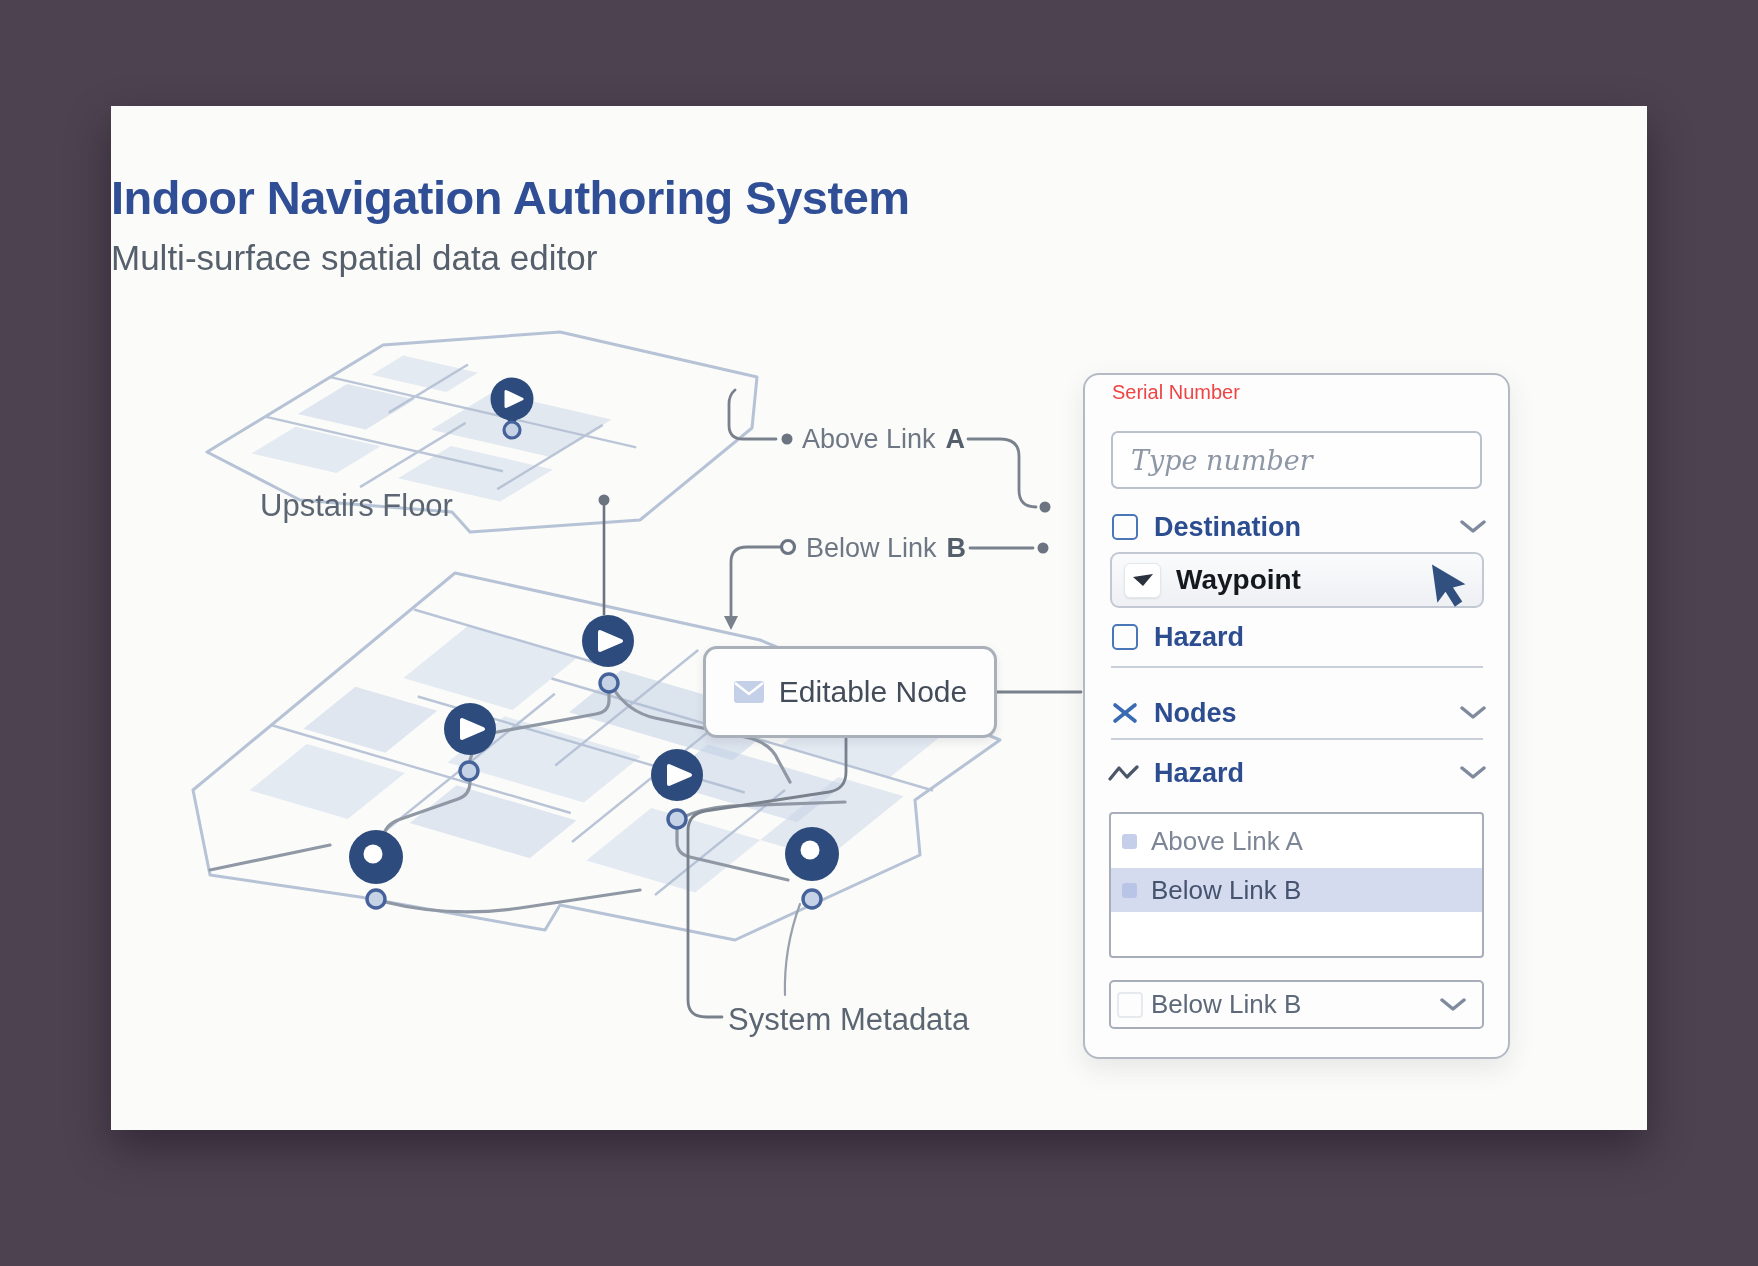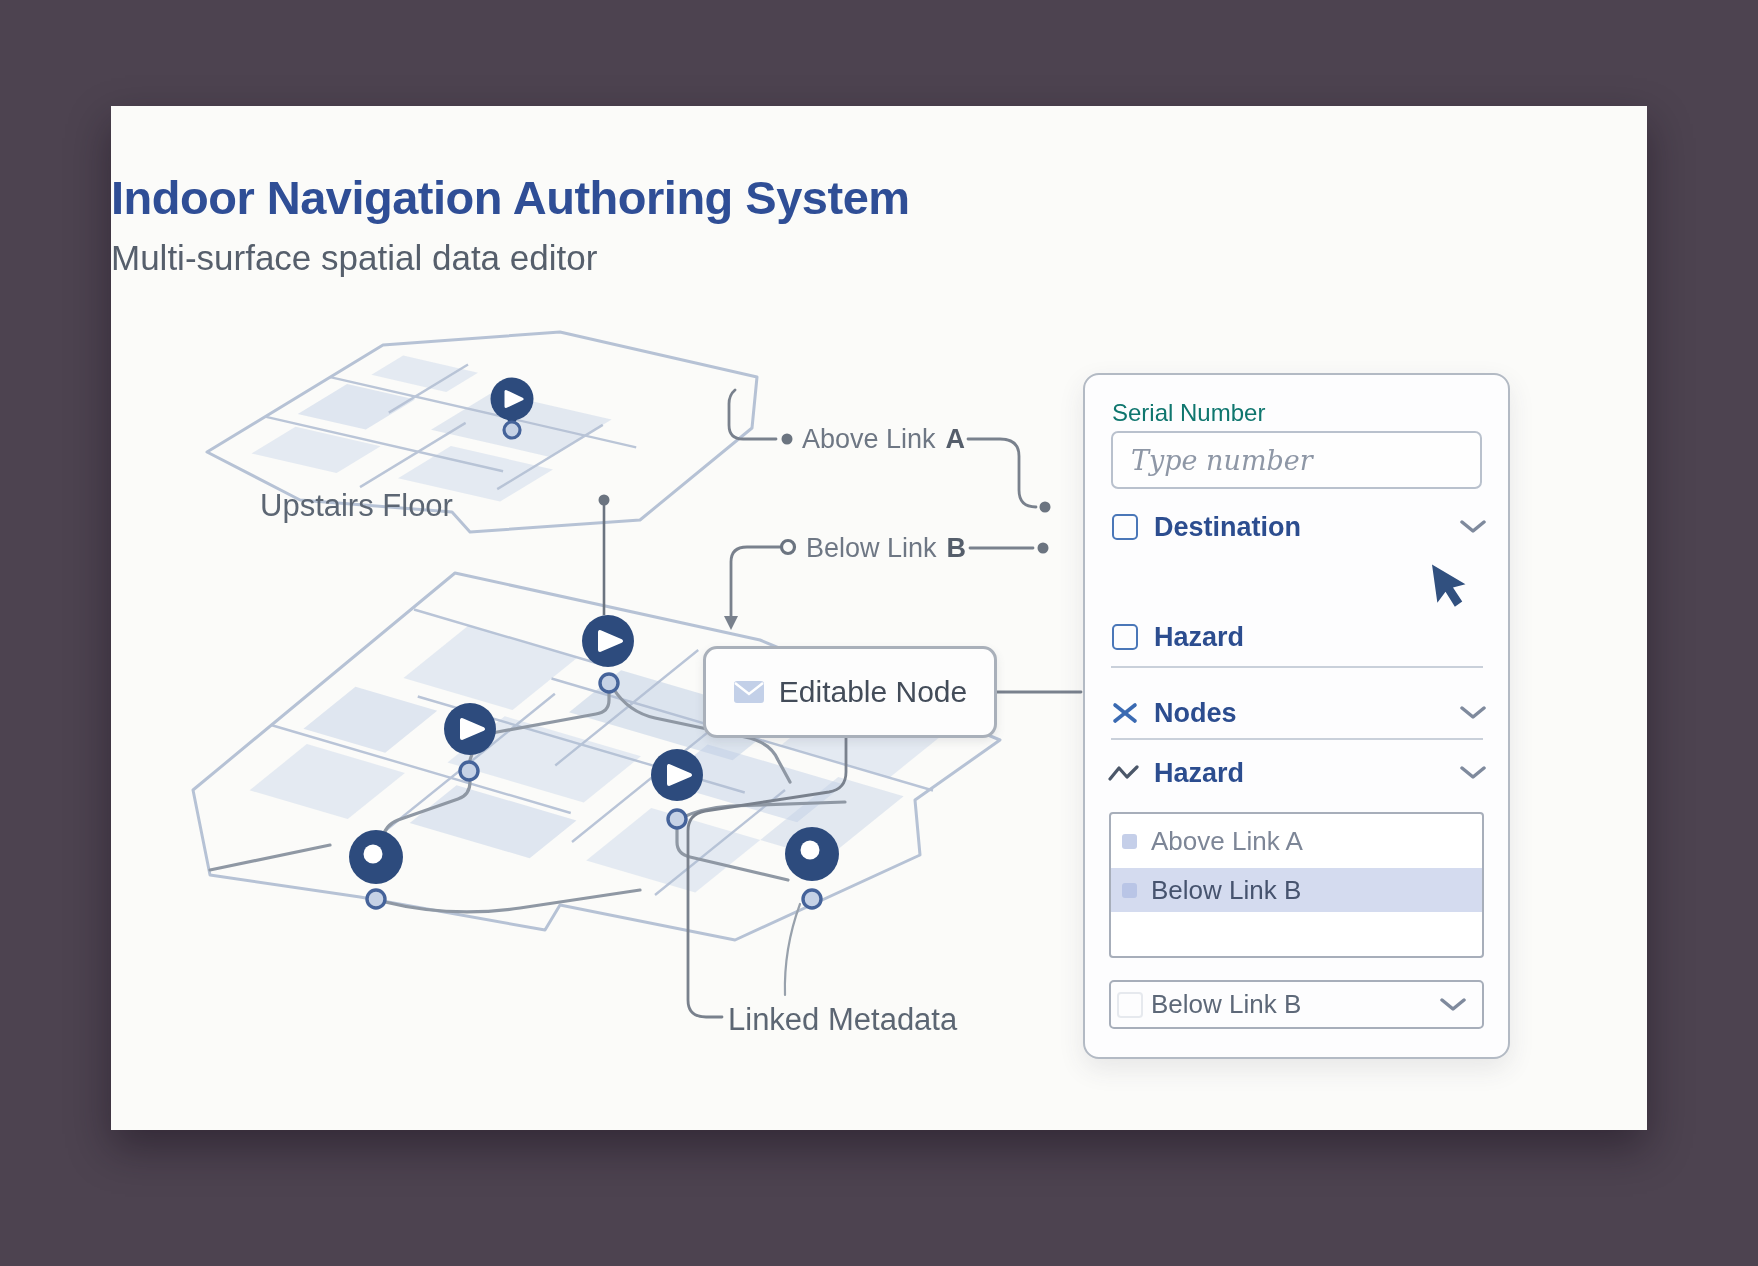--- a/index.html
+++ b/index.html
@@ -21,21 +21,21 @@
   .node-box{position:absolute;left:703px;top:646px;width:288px;height:86px;border:3px solid #a9b0ba;
             border-radius:14px;background:#fdfdfd;box-shadow:0 4px 10px rgba(80,90,110,.12);
             display:flex;align-items:center;justify-content:center;gap:14px;}
   .node-box .nb-label{font-size:30px;color:#434c59;}
   
   #panel{position:absolute;left:1083px;top:373px;width:427px;height:686px;background:#fdfdfe;
          border:2.5px solid #b3bac4;border-radius:16px;box-shadow:0 10px 26px rgba(60,60,80,.10);
          box-sizing:border-box;}
   #panel *{box-sizing:border-box;}
   .p-abs{position:absolute;}
-  .field-label{left:27px;top:24px;font-size:24px;color:#0f766e;}
+  .field-label{left:27px;top:6px;font-size:20px;color:#ef4444;}
   .serial-input{left:26px;top:56px;width:371px;height:58px;border:2px solid #b9c1cd;border-radius:7px;
                 background:#fefefe;padding:0 18px;font-family:"DejaVu Serif",serif;font-style:italic;
                 font-size:27px;color:#49525f;outline:none;}
   .serial-input::placeholder{color:#8e97a6;}
   .row{left:0;width:427px;display:flex;align-items:center;}
   .checkbox{width:26px;height:26px;border:2.5px solid #4a77b8;border-radius:5px;background:#fdfdfe;
             margin-left:27px;flex:0 0 auto;}
   .row-label{margin-left:16px;font-size:27px;font-weight:600;color:#2c4d8f;}
   .row-chevron{margin-left:auto;margin-right:26px;display:flex;align-items:center;}
   .waypoint{left:25px;top:177px;width:374px;height:56px;border:2px solid #c2c9d3;border-radius:9px;
@@ -190,37 +190,45 @@
   </div>
 
   <div class="node-box">
     <svg width="32" height="24" viewBox="0 0 32 24">
       <rect x="1" y="1" width="30" height="22" rx="3" fill="#c3d0e8"></rect>
       <polyline points="2,3 16,14 30,3" fill="none" stroke="#ffffff" stroke-width="2.4"></polyline>
     </svg>
     <span class="nb-label">Editable Node</span>
   </div>
 
-  <div class="diag-label" style="left:728px;top:1002px;">Linked Metadata</div>
+  <div class="diag-label" style="left:728px;top:1002px;">System Metadata</div>
 
   <div id="panel">
 
     <div class="p-abs field-label">Serial Number</div>
     <input class="p-abs serial-input" type="text" placeholder="Type number" style="">
 
     <div class="p-abs row" style="top:135px;height:34px;">
       <div class="checkbox"></div>
       <div class="row-label">Destination</div>
       <div class="row-chevron">
         <svg width="26" height="14" viewBox="0 0 26 14">
             <polyline points="2,2 13,11 24,2" fill="none" stroke="#7f8a9d" stroke-width="3.5" stroke-linecap="round" stroke-linejoin="round"></polyline>
           </svg>
       </div>
     </div>
 
+    <div class="p-abs waypoint">
+      <div class="wp-iconbox">
+        <svg width="24" height="16" viewBox="0 0 24 16">
+            <path d="M2,5 L22,2 L12,14 Z" fill="#2b313d"></path>
+          </svg>
+      </div>
+      <div class="wp-label">Waypoint</div>
+    </div>
 
     <div class="p-abs row" style="top:245px;height:34px;">
       <div class="checkbox"></div>
       <div class="row-label">Hazard</div>
     </div>
 
     <div class="p-abs divider" style="top:291px;"></div>
 
     <div class="p-abs row" style="top:320px;height:36px;">
       <div class="sec-icon">

